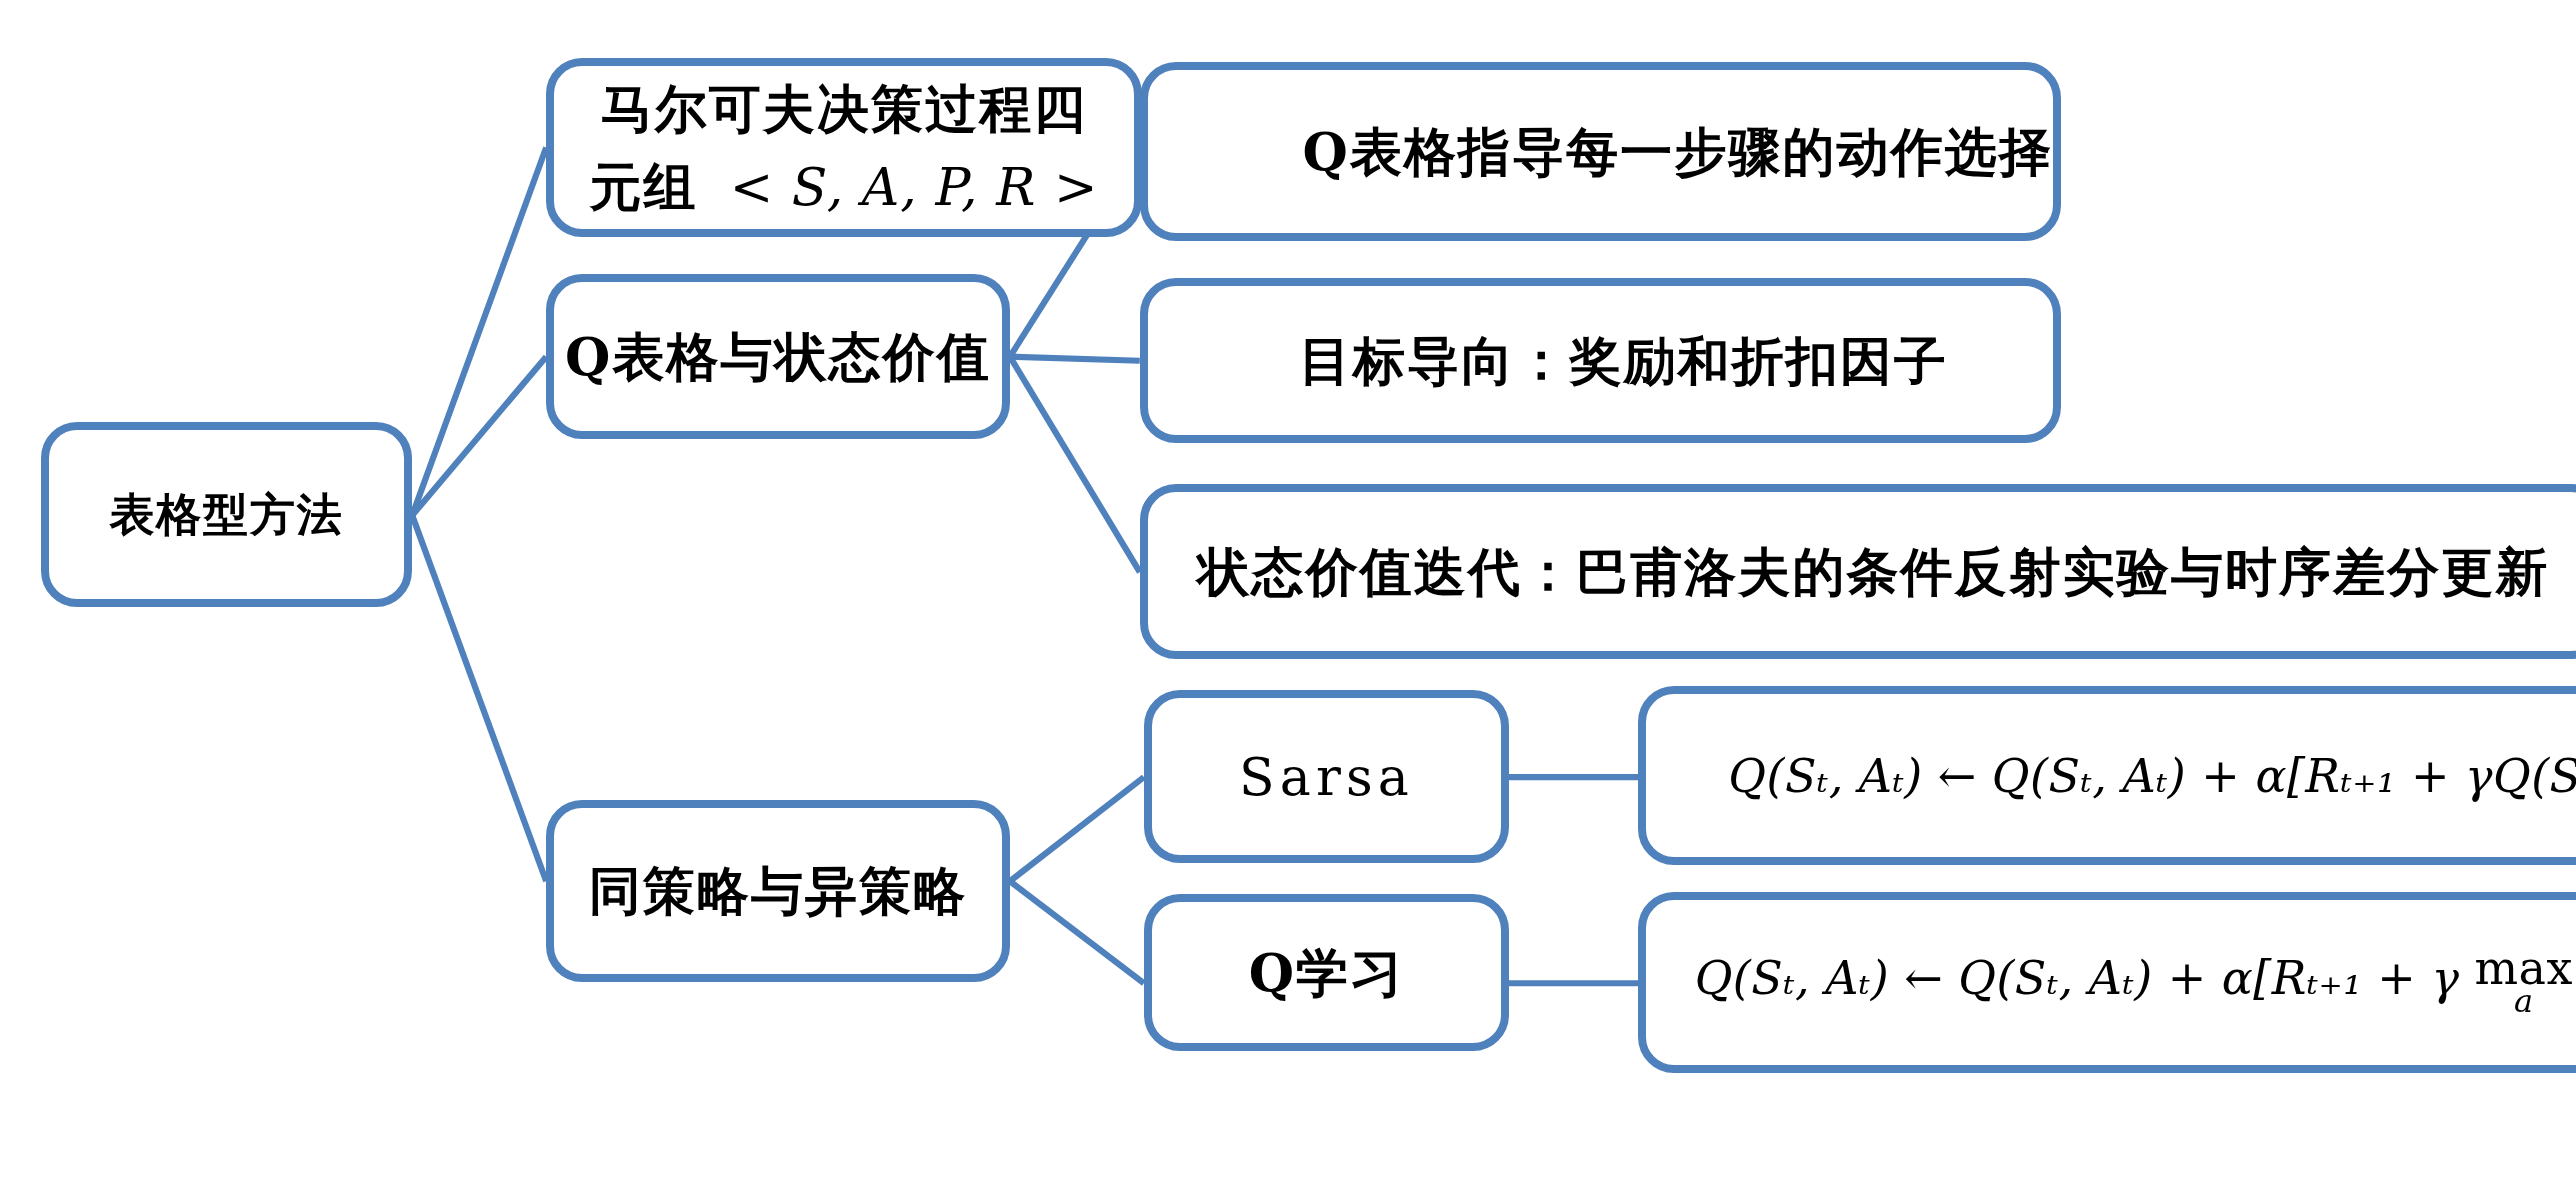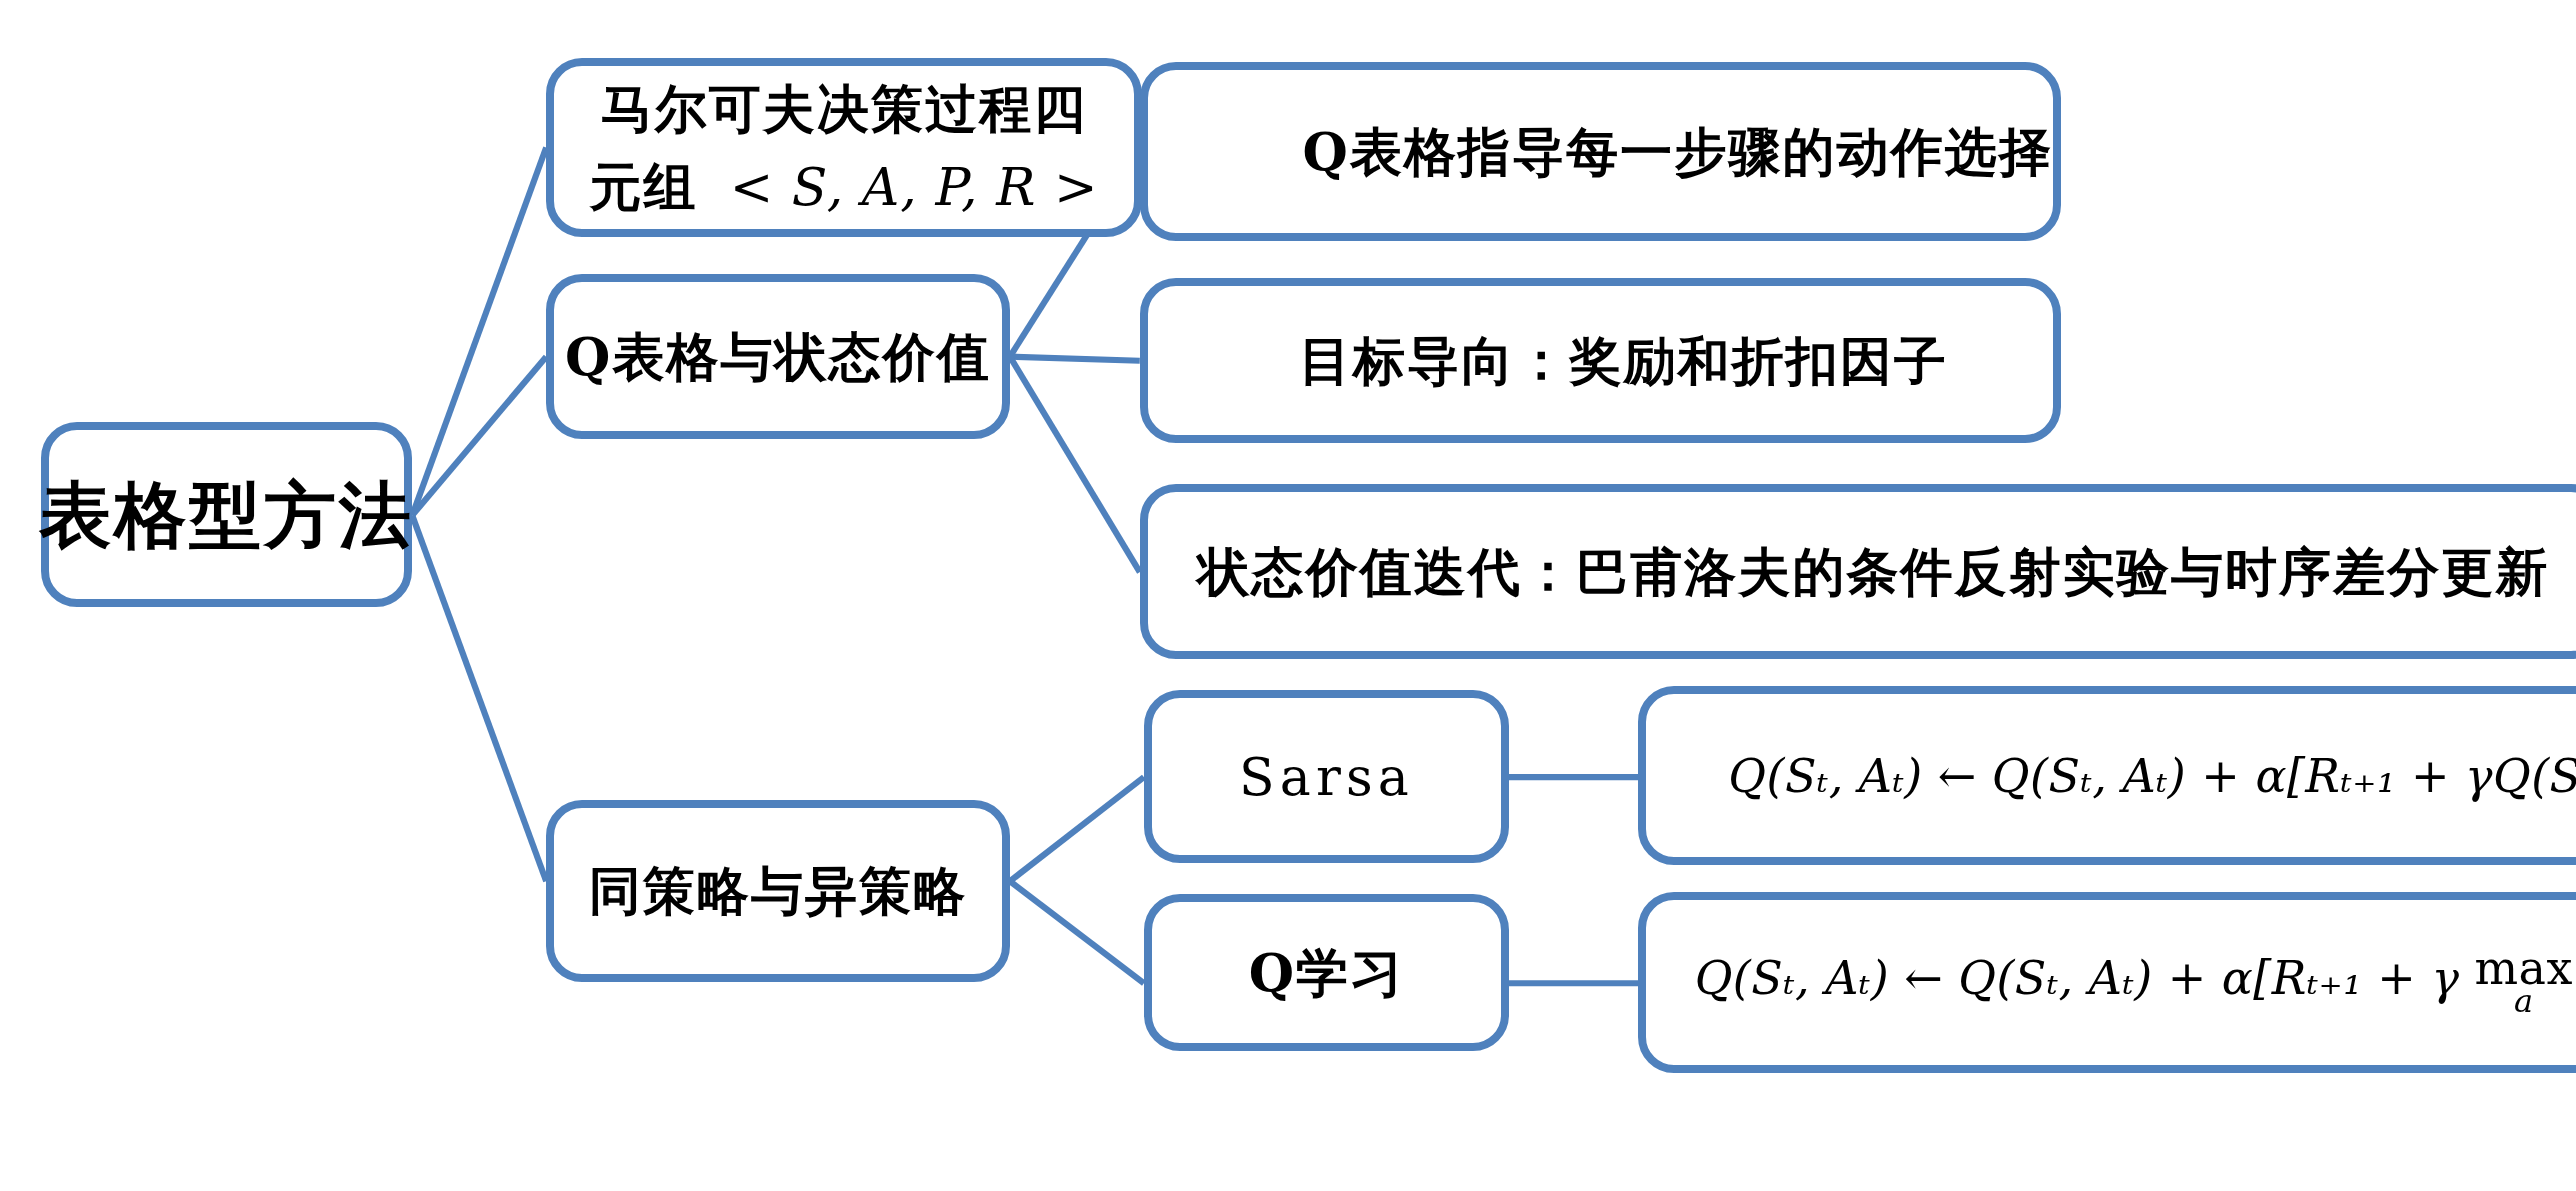--- a/index.html
+++ b/index.html
@@ -33,21 +33,21 @@
     justify-content: center;
     text-align: center;
   }
   .txt {
     font-size: 52px;
     font-weight: bold;
     letter-spacing: 0.04em;
     white-space: nowrap;
     line-height: 1.5;
   }
-  .root-txt { font-size: 72px; }
+  .root-txt { font-size: 45px; }
   .latin-label { font-weight: normal; letter-spacing: 0.10em; }
   .math { font-style: italic; font-weight: normal; letter-spacing: 0.02em; margin-left: 32px; }
   .formula {
     font-size: 46px;
     font-style: italic;
     font-weight: normal;
     white-space: nowrap;
     letter-spacing: 0.01em;
   }
   .max-stack {

